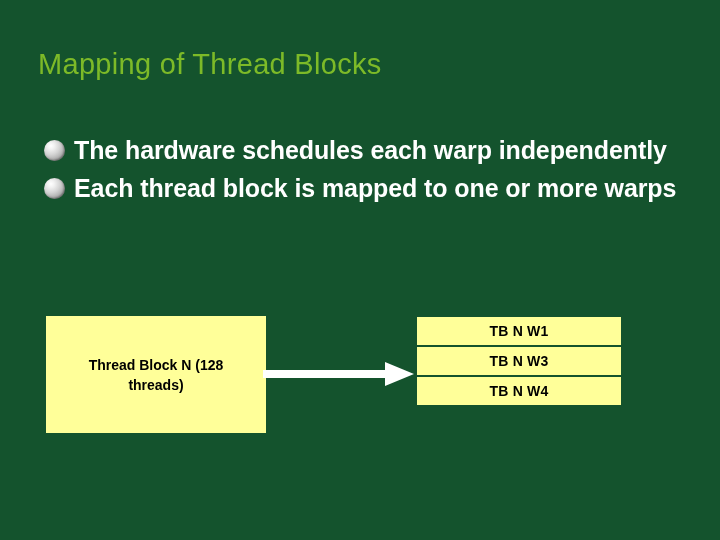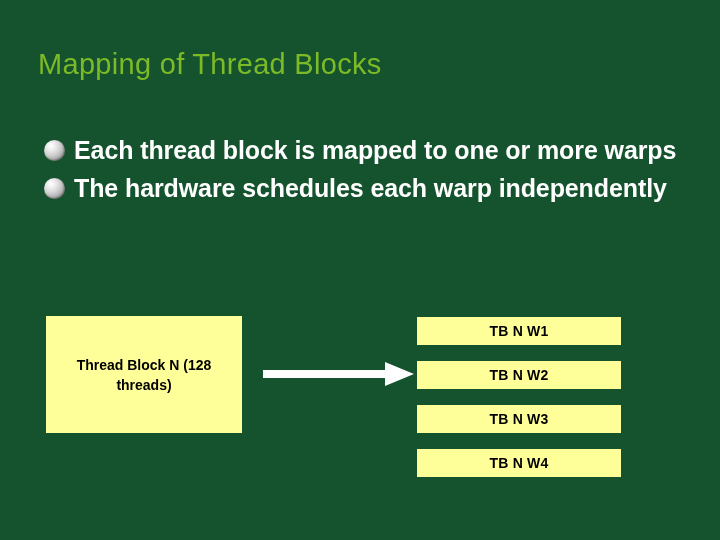--- a/index.html
+++ b/index.html
@@ -77,21 +77,21 @@
     left: 0;
     top: 0;
     width: 720px;
     height: 540px;
     pointer-events: none;
   }
   #thread-block-box {
     position: absolute;
     left: 46px;
     top: 316px;
-    width: 196px;
+    width: 220px;
     height: 117px;
     background: #FFFF99;
     display: flex;
     align-items: center;
     justify-content: center;
     pointer-events: auto;
   }
   #thread-block-label {
     color: #000000;
     font-family: "Liberation Sans", sans-serif;
@@ -115,21 +115,21 @@
     position: absolute;
     left: 417px;
     top: 317px;
     width: 204px;
     pointer-events: auto;
   }
   .warp-row {
     width: 204px;
     height: 28px;
     background: #FFFF99;
-    margin-bottom: 16px;
+    margin-bottom: 2px;
     display: flex;
     align-items: center;
     justify-content: center;
   }
   .warp-row:last-child { margin-bottom: 4px; }
   .warp-label {
     color: #000000;
     font-family: "Liberation Sans", sans-serif;
     font-size: 14px;
     font-weight: bold;
@@ -140,48 +140,45 @@
 <body>
 
 <div id="slide">
 
   <h1 id="slide-title">Mapping of Thread Blocks</h1>
 
   <div id="bullet-list">
 
     <div class="bullet-row">
       <span class="bullet-marker"></span>
-      <span class="bullet-text">Each thread block is mapped to one or more warps</span>
+      <span class="bullet-text">The hardware schedules each warp independently</span>
     </div>
 
     <div class="bullet-row">
       <span class="bullet-marker"></span>
-      <span class="bullet-text">The hardware schedules each warp independently</span>
+      <span class="bullet-text">Each thread block is mapped to one or more warps</span>
     </div>
 
   </div>
 
   <div id="diagram">
 
     <div id="thread-block-box">
       <span id="thread-block-label">Thread Block N (128 threads)</span>
     </div>
 
     <svg id="flow-arrow" viewBox="0 0 152 26">
       <polygon points="0,9 122,9 122,1 151,13 122,25 122,17 0,17" fill="#FFFFFF"></polygon>
     </svg>
 
     <div id="warp-stack">
       <div class="warp-row">
         <span class="warp-label">TB N W1</span>
       </div>
       <div class="warp-row">
-        <span class="warp-label">TB N W2</span>
-      </div>
-      <div class="warp-row">
         <span class="warp-label">TB N W3</span>
       </div>
       <div class="warp-row">
         <span class="warp-label">TB N W4</span>
       </div>
     </div>
 
   </div>
 
 </div>

